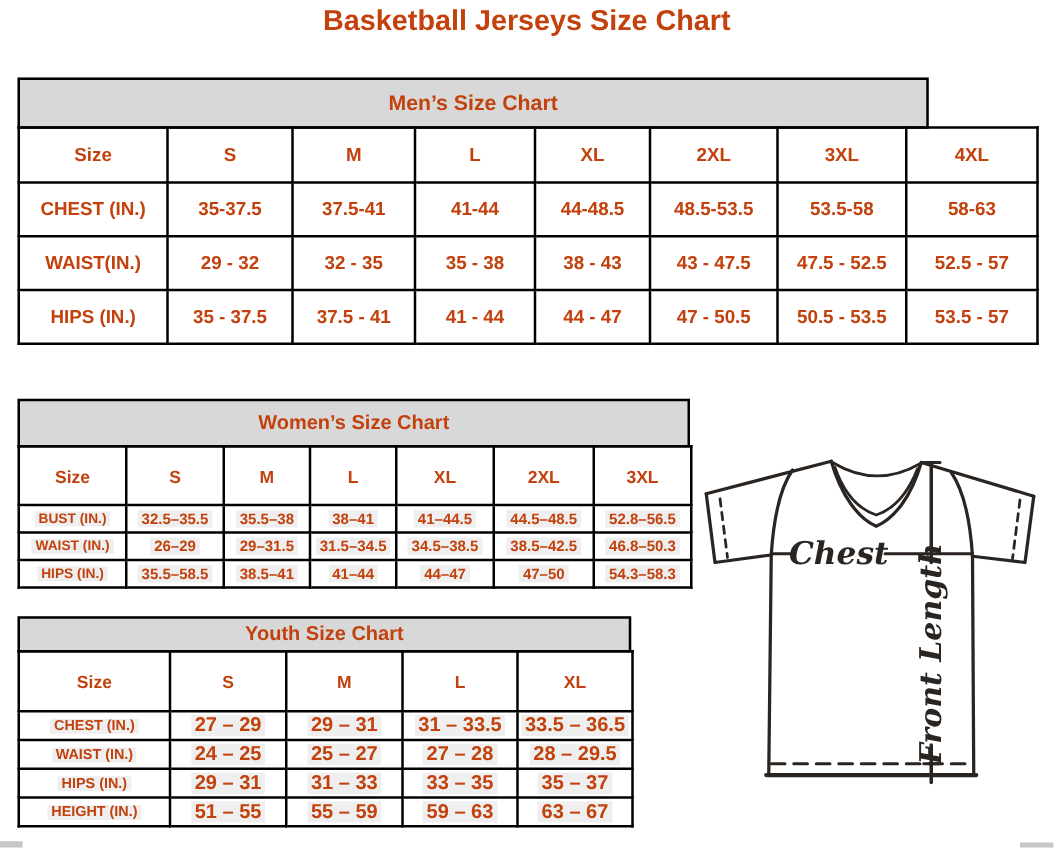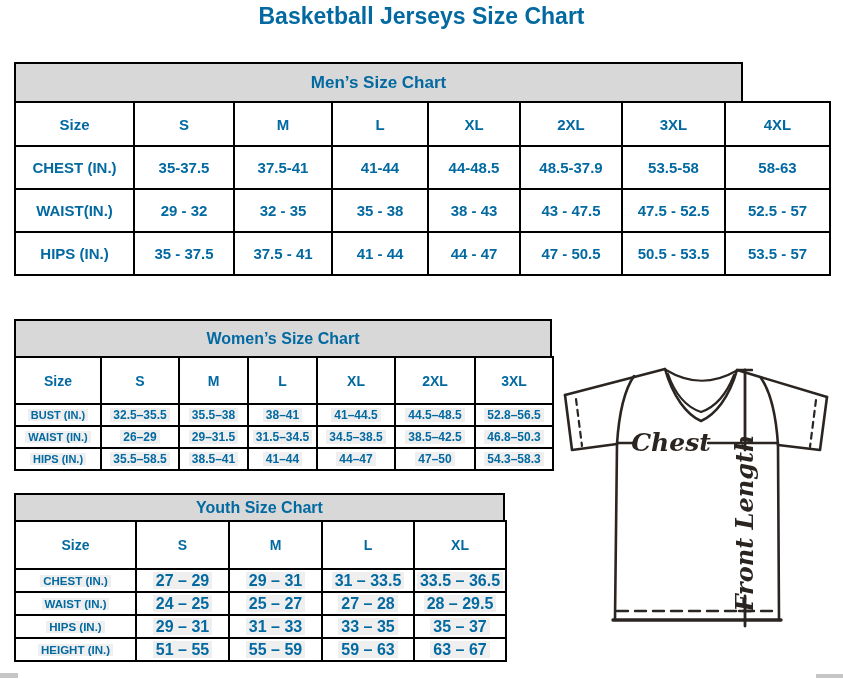--- a/index.html
+++ b/index.html
@@ -1,17 +1,17 @@
 <!DOCTYPE html>
 <html><head>
 <meta charset="utf-8">
 <style>
   html,body{margin:0;padding:0;background:#ffffff;}
   #stage{position:relative;width:843px;height:679px;background:#ffffff;overflow:hidden;
-         font-family:"Liberation Sans","DejaVu Sans",sans-serif;color:#0369a1;}
+         font-family:"Liberation Sans","DejaVu Sans",sans-serif;color:#c2410c;}
   *{box-sizing:border-box;}
 
   .page-title{position:absolute;left:0;top:3px;width:100%;text-align:center;
               font-size:23px;font-weight:bold;letter-spacing:0px;}
 
   .chart{position:absolute;}
   .chart-header{border:2px solid #000;background:#d8d8d8;display:flex;
                 align-items:center;justify-content:center;font-weight:bold;}
   .chart table{border-collapse:collapse;table-layout:fixed;width:100%;margin-top:-2px;
                border:2px solid #000;}
@@ -80,21 +80,21 @@
             <th>2XL</th>
             <th>3XL</th>
             <th>4XL</th>
           </tr>
           <tr>
             <td class="rowlabel"><span>CHEST (IN.)</span></td>
             <td><span>35-37.5</span></td>
             <td><span>37.5-41</span></td>
             <td><span>41-44</span></td>
             <td><span>44-48.5</span></td>
-            <td><span>48.5-37.9</span></td>
+            <td><span>48.5-53.5</span></td>
             <td><span>53.5-58</span></td>
             <td><span>58-63</span></td>
           </tr>
           <tr>
             <td class="rowlabel"><span>WAIST(IN.)</span></td>
             <td><span>29 - 32</span></td>
             <td><span>32 - 35</span></td>
             <td><span>35 - 38</span></td>
             <td><span>38 - 43</span></td>
             <td><span>43 - 47.5</span></td>

